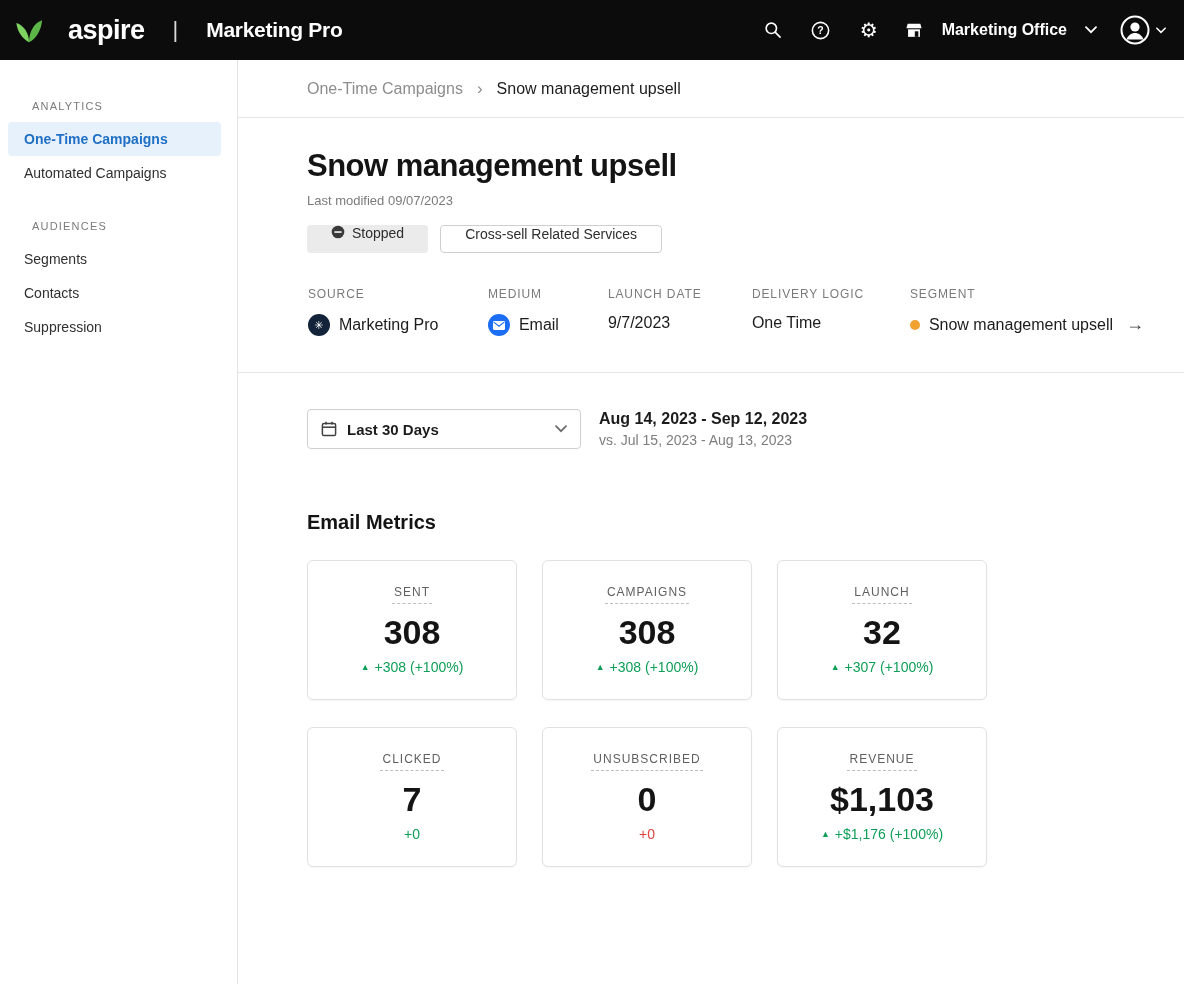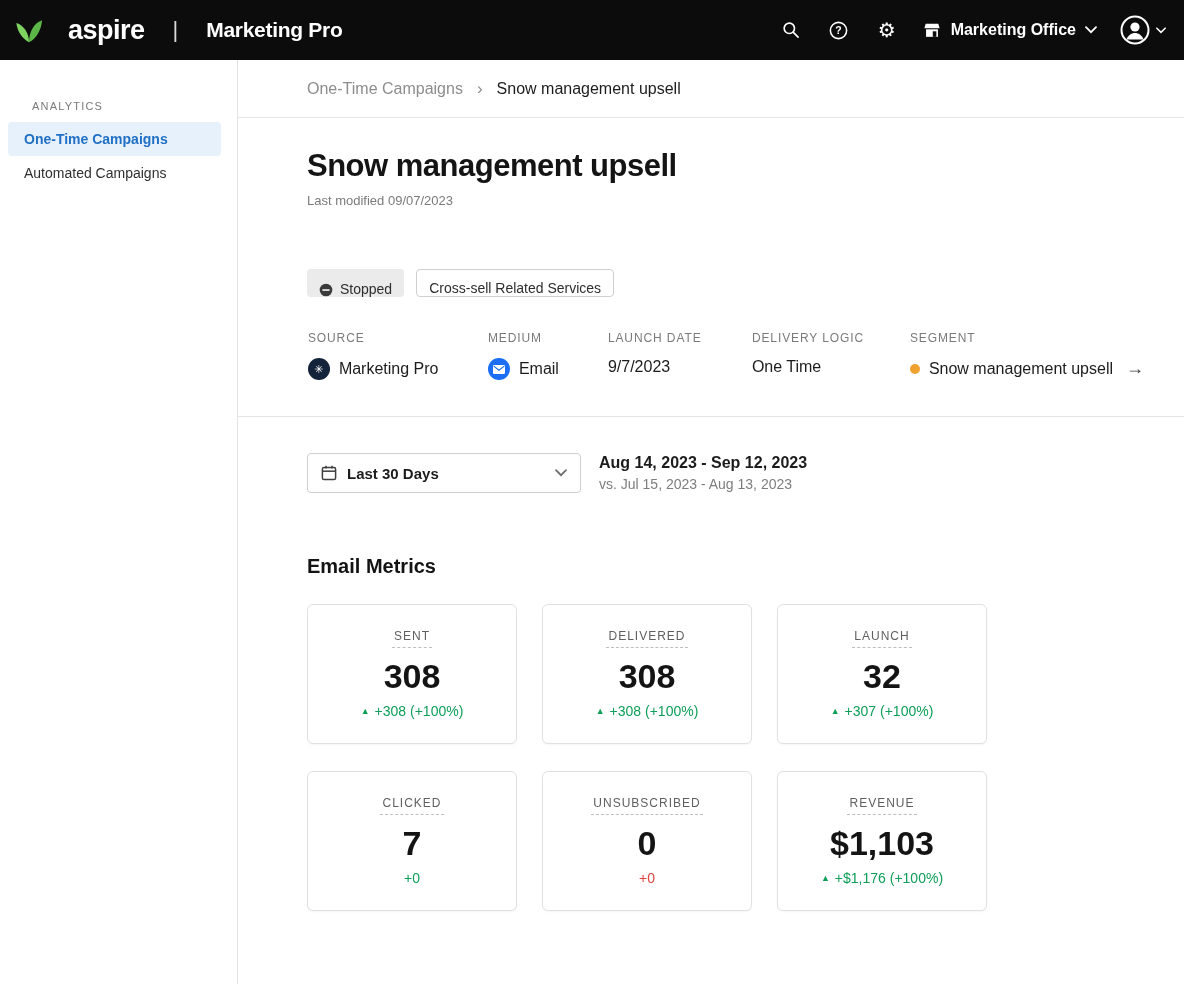--- a/index.html
+++ b/index.html
@@ -10,21 +10,21 @@
   .topbar { height:60px; background:#0c0c0c; display:flex; align-items:center;
             justify-content:space-between; padding:0 18px 0 14px; color:#fff; }
   .brand { display:flex; align-items:center; gap:24px; }
   .brand-aspire { font-size:27px; font-weight:800; letter-spacing:-0.5px; }
   .brand-divider { font-size:22px; font-weight:300; color:#d9d9d9; margin:0 4px; }
   .brand-product { font-size:21px; font-weight:800; letter-spacing:-0.3px; }
   .topbar-right { display:flex; align-items:center; gap:22px; }
   .icon-btn { background:none; border:none; cursor:pointer; display:flex; align-items:center;
               justify-content:center; width:26px; height:26px; color:#fff; }
   .gear-glyph { font-size:20px; color:#fff; line-height:1; }
-  .office { display:flex; align-items:center; gap:9px; font-size:16px; font-weight:600;
+  .office { display:flex; align-items:center; gap:18px; font-size:16px; font-weight:600;
             cursor:pointer; }
   .account { display:flex; align-items:center; gap:5px; cursor:pointer; }
 
   
   .shell { display:flex; height:924px; }
 
   
   .sidebar { width:238px; min-width:238px; border-right:1px solid #e3e3e3; padding-top:40px;
              background:#fff; }
   .section-title { font-size:11px; font-weight:400; letter-spacing:1.2px; color:#7b7b7b;
@@ -39,22 +39,22 @@
   .breadcrumb-bar { height:58px; border-bottom:1px solid #e6e6e6; display:flex;
                     align-items:center; gap:14px; padding-left:69px; font-size:16px; }
   .crumb-parent { color:#8d8d8d; cursor:pointer; }
   .crumb-sep { color:#8d8d8d; font-size:17px; }
   .crumb-current { color:#1c1c1c; font-weight:500; }
 
   .campaign-header { padding:30px 40px 36px 69px; }
   .page-title { font-size:31px; font-weight:800; letter-spacing:-0.5px; color:#141414; }
   .modified { font-size:13px; color:#7a7a7a; margin-top:9px; }
   .badges { display:flex; gap:12px; margin-top:17px; }
-  .badge { height:28px; display:inline-flex; align-items:flex-end; gap:7px; font-size:14px;
-           border-radius:4px; padding:0 12px; color:#2e2e2e;margin-top:44px; }
+  .badge { height:28px; display:inline-flex; align-items:flex-start; gap:7px; font-size:14px;
+           border-radius:4px; padding:0 24px; color:#2e2e2e; }
   .badge.stopped { background:#ebebeb; }
   .badge.tag { background:#fff; border:1px solid #cfcfcf; }
 
   .info-row { display:flex; margin-top:34px;justify-content:flex-end; }
   .info-col { flex:none; }
   .info-col.c0 { width:180px; } .info-col.c1 { width:120px; }
   .info-col.c2 { width:144px; } .info-col.c3 { width:158px; }
   .info-label { font-size:12px; letter-spacing:0.9px; color:#7a7a7a; font-weight:500; }
   .info-value { margin-top:13px; font-size:16px; color:#1c1c1c; display:flex;
                 align-items:center; gap:9px; }
@@ -160,20 +160,26 @@
   </div>
 </header>
 
 <div class="shell">
   <aside class="sidebar">
     <div class="nav-section">
       <div class="section-title">ANALYTICS</div>
       <div class="nav-item active">One-Time Campaigns</div>
       <div class="nav-item">Automated Campaigns</div>
     </div>
+    <div class="nav-section">
+      <div class="section-title">AUDIENCES</div>
+      <div class="nav-item">Segments</div>
+      <div class="nav-item">Contacts</div>
+      <div class="nav-item">Suppression</div>
+    </div>
   </aside>
 
   <main class="main">
     <div class="breadcrumb-bar">
       <span class="crumb-parent">One-Time Campaigns</span>
       <span class="crumb-sep">›</span>
       <span class="crumb-current">Snow management upsell</span>
     </div>
 
     <section class="campaign-header">
@@ -271,21 +277,21 @@
       <div class="cards-grid">
         <div class="card">
           <div class="card-label">SENT</div>
           <div class="card-value">308</div>
           <div class="card-change positive">
             <span class="tri">▲</span>
             <span>+308 (+100%)</span>
           </div>
         </div>
         <div class="card">
-          <div class="card-label">DELIVERED</div>
+          <div class="card-label">CAMPAIGNS</div>
           <div class="card-value">308</div>
           <div class="card-change positive">
             <span class="tri">▲</span>
             <span>+308 (+100%)</span>
           </div>
         </div>
         <div class="card">
           <div class="card-label">LAUNCH</div>
           <div class="card-value">32</div>
           <div class="card-change positive">

